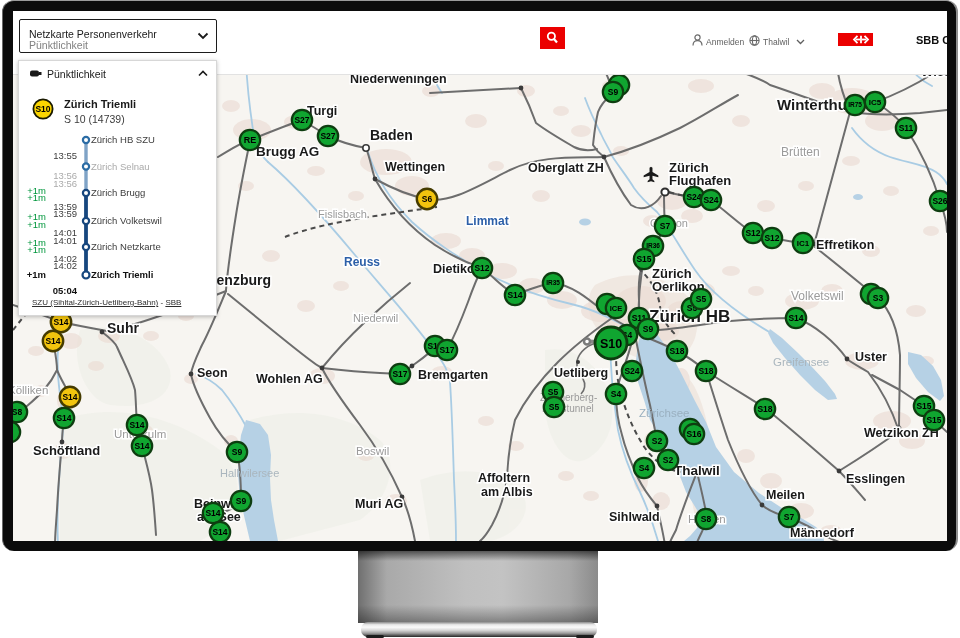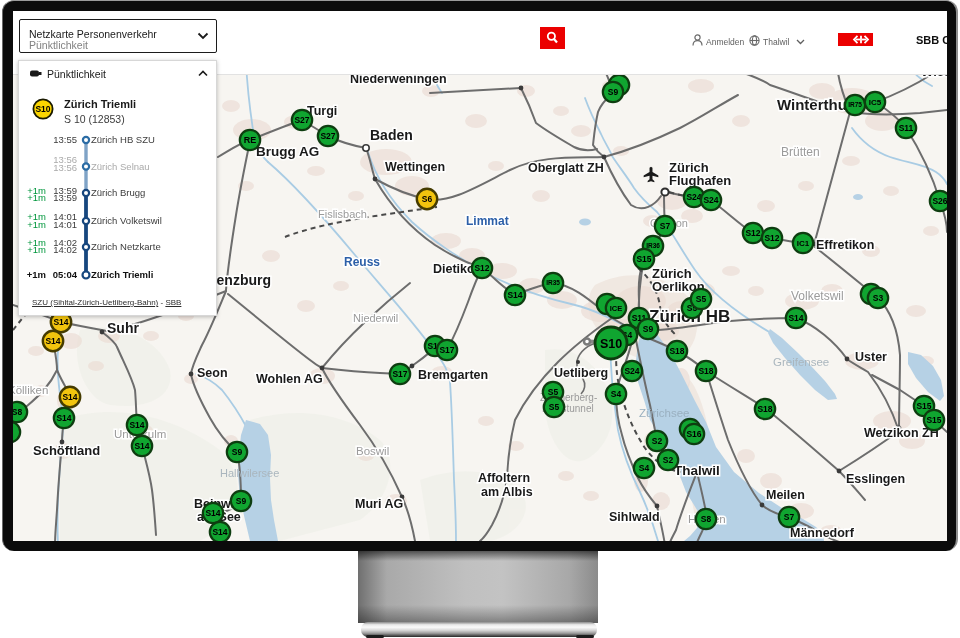--- a/index.html
+++ b/index.html
@@ -22,21 +22,21 @@
   #search .ph { position:absolute; left:8px; top:6px; font-size:9px; color:#8e8e8e; }
   #searchbtn { position:absolute; left:527px; top:16px; width:25px; height:22px; background:#eb0000; }
   .hitem { position:absolute; top:0; height:50px; font-size:8.5px; color:#5f5f5f; }
   #logo { position:absolute; left:825px; top:22px; }
   #logotext { position:absolute; left:863px; top:23px; font-size:11px; font-weight:bold; color:#111; letter-spacing:0; white-space:nowrap;margin-left:40px; }
   
   #panel { position:absolute; left:5px; top:49px; width:199px; height:256px; background:#fff; border:1px solid #d7d7d7; box-shadow:0 1px 4px rgba(0,0,0,.25); z-index:6; }
   #panel .hdr { position:absolute; left:0; top:0; width:100%; height:24px; }
   #panel .hdr .ttl { position:absolute; left:28px; top:7px; font-size:10.5px; color:#1a1a1a; }
   .pl { position:absolute; font-size:9.5px; color:#3c3c3c; line-height:9px; white-space:nowrap; }
-  .pl.tm { width:45px; text-align:right; left:13px; }
+  .pl.tm { width:45px; text-align:right; left:13px;margin-top:16px; }
   .pl.dl { width:30px; text-align:right; left:-3px; color:#00963c; }
   .pl.st { left:72px; }
   .pl.gry { color:#aaaaaa; }
   .pl.bld { font-weight:bold; color:#111; }
   #mapwrap { position:absolute; left:0; top:50px; width:934px; height:480px; }
 </style>
 </head>
 <body>
 <div id="monitor"></div>
 <div id="stand"></div>
@@ -590,21 +590,21 @@
         <div class="ttl">Pünktlichkeit</div>
       </div>
     <svg style="position:absolute;right:8px;top:9px" width="10" height="7">
         <path d="M1 5.5 L5 1.5 L9 5.5" stroke="#1a1a1a" stroke-width="1.6" fill="none"></path>
       </svg>
     <svg style="position:absolute;left:13px;top:37px" width="22" height="22">
         <circle cx="11" cy="11" r="9.6" fill="#fbd500" stroke="#1a1a00" stroke-width="1.8"></circle>
         <text x="11" y="14.2" font-size="8.5" font-weight="bold" fill="#000" text-anchor="middle">S10</text>
       </svg>
     <div style="position:absolute;left:45px;top:37px;font-size:11px;font-weight:bold;color:#1a1a1a">Zürich Triemli</div>
-    <div style="position:absolute;left:45px;top:52px;font-size:10.5px;color:#3c3c3c">S 10 (12853)</div>
+    <div style="position:absolute;left:45px;top:52px;font-size:10.5px;color:#3c3c3c">S 10 (14739)</div>
     <svg style="position:absolute;left:0;top:0" width="199" height="256">
       <line x1="67" y1="79" x2="67" y2="128" stroke="#7fa3c6" stroke-width="3.4"></line>
       <line x1="67" y1="128" x2="67" y2="214" stroke="#17477e" stroke-width="3.8"></line>
       <g fill="#fff" stroke="#17477e" stroke-width="2.2">
         <circle cx="67" cy="79" r="3.1" stroke="#2b6ca5"></circle>
           <circle cx="67" cy="105.5" r="3.1" stroke="#2b6ca5"></circle>
           <circle cx="67" cy="132" r="3.1"></circle>
           <circle cx="67" cy="160" r="3.1"></circle>
           <circle cx="67" cy="186" r="3.1"></circle>
           <circle cx="67" cy="214" r="3.5"></circle>

